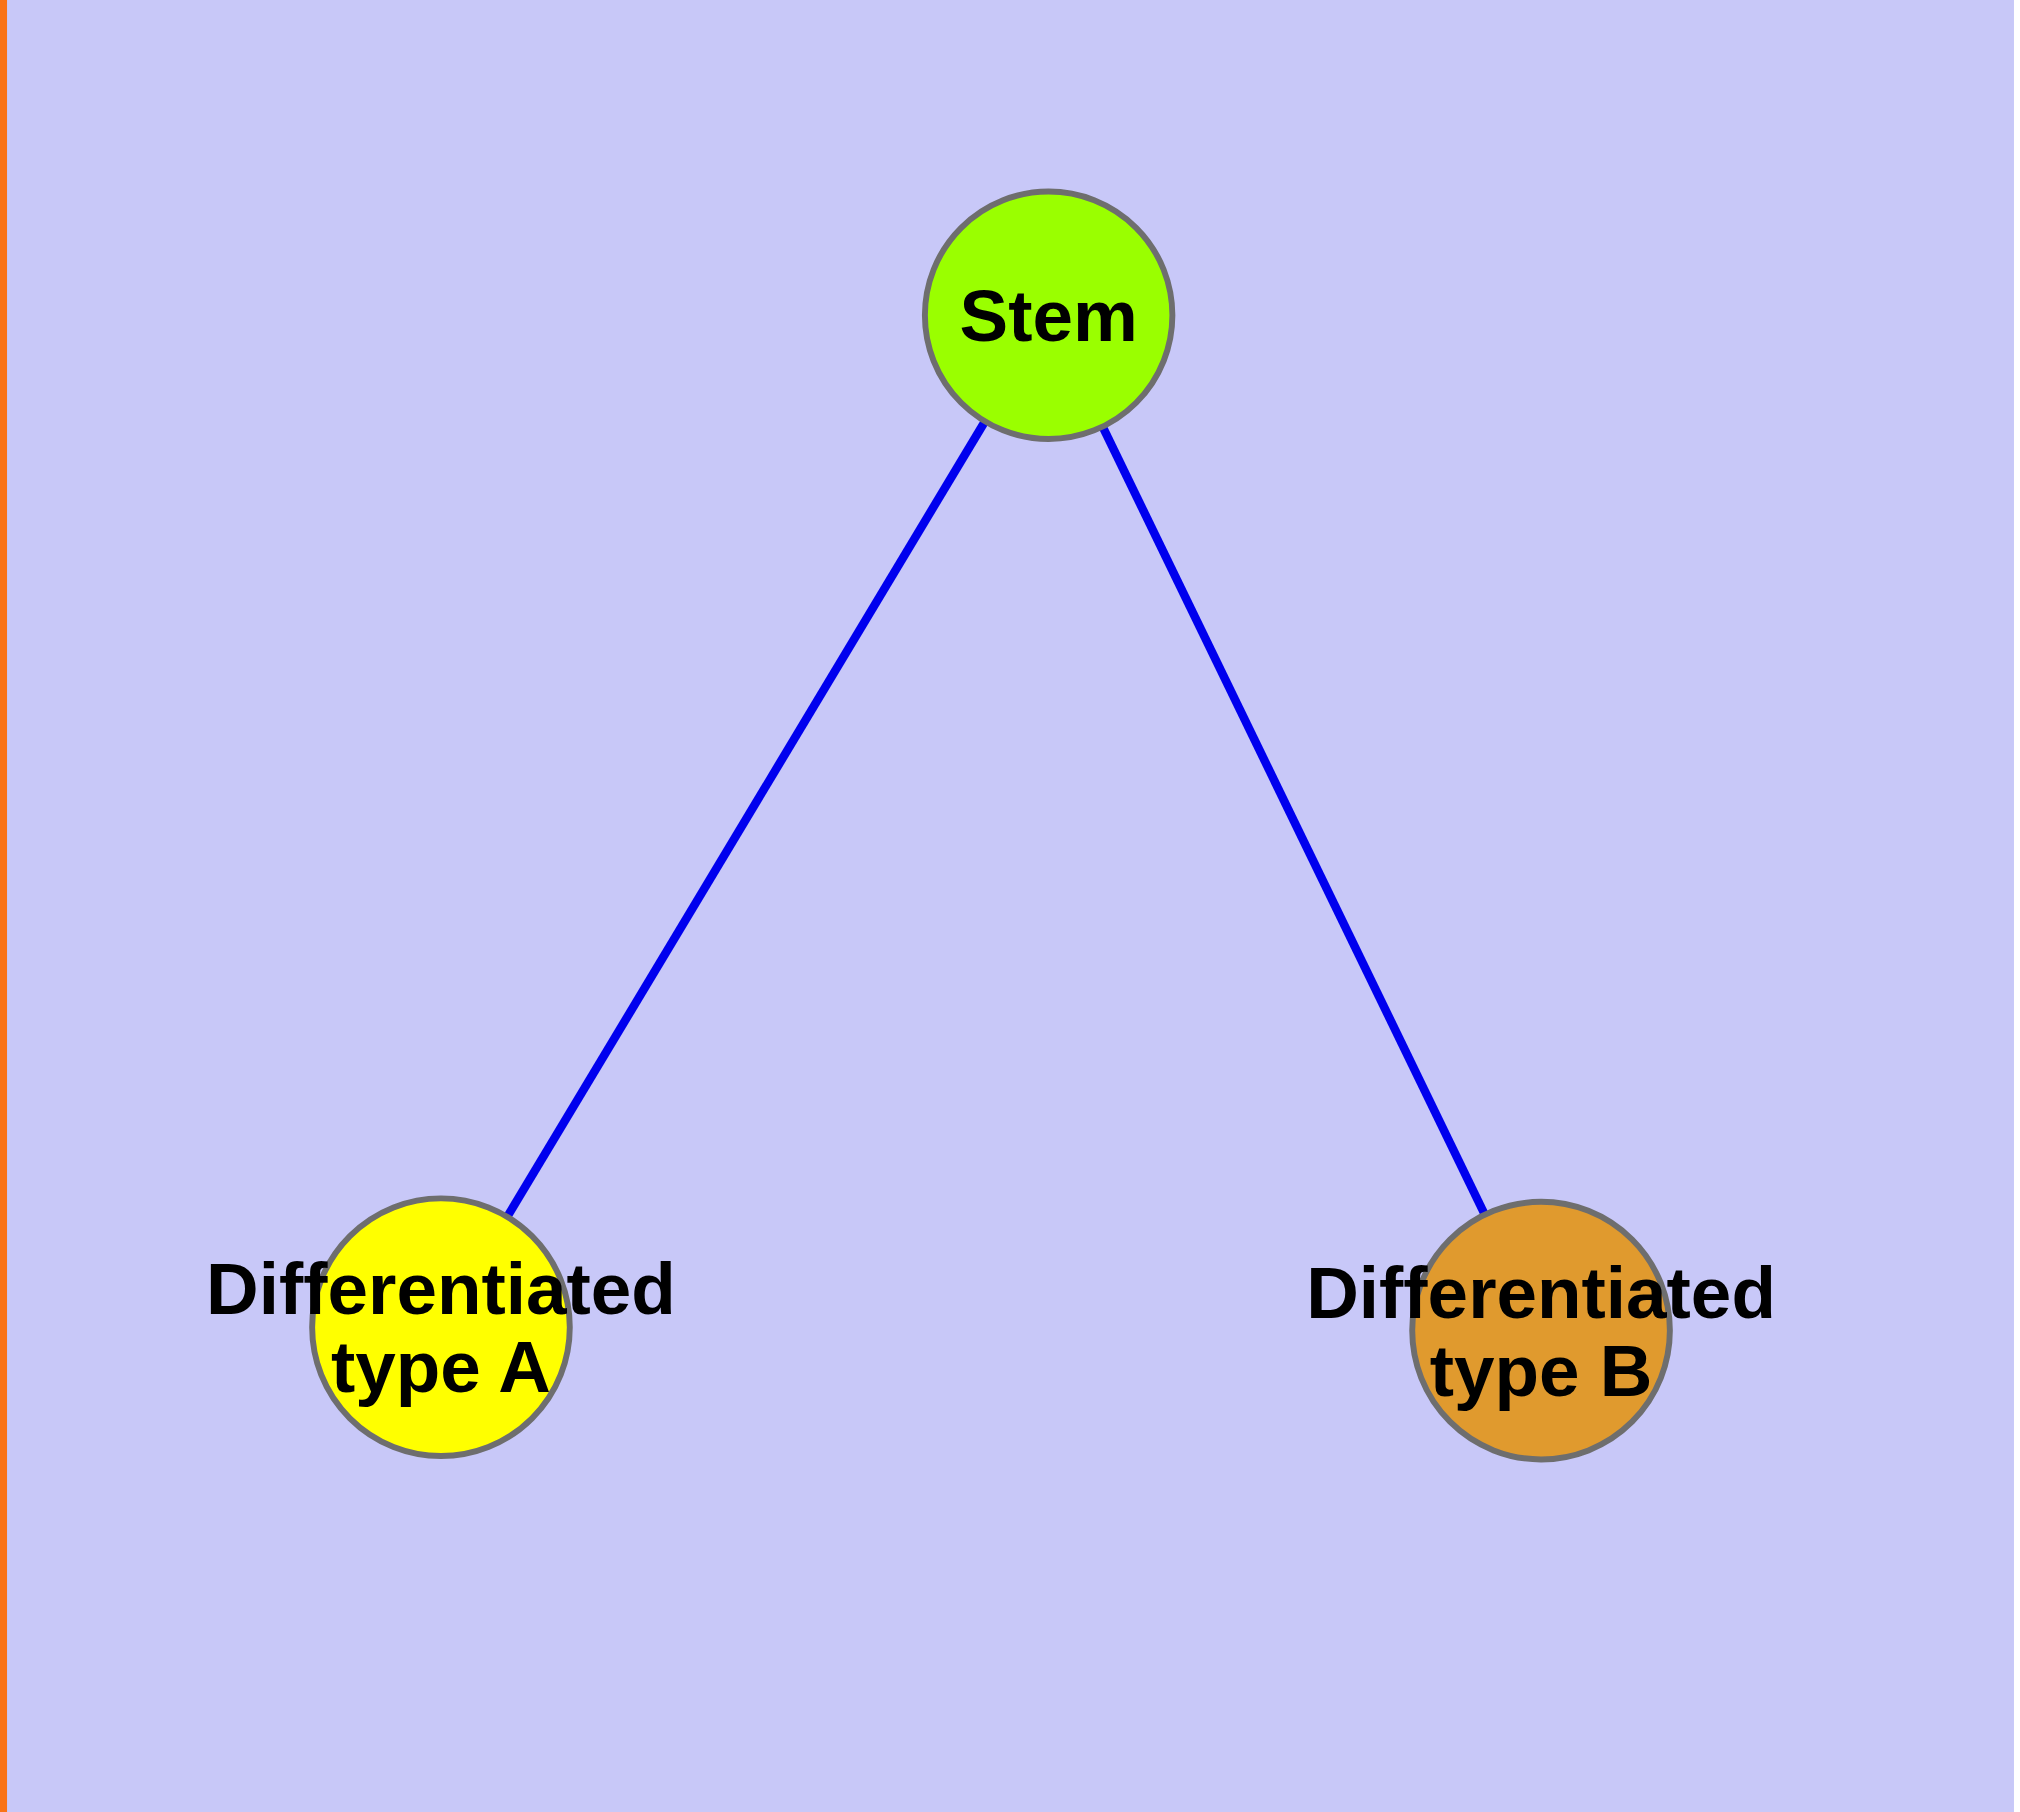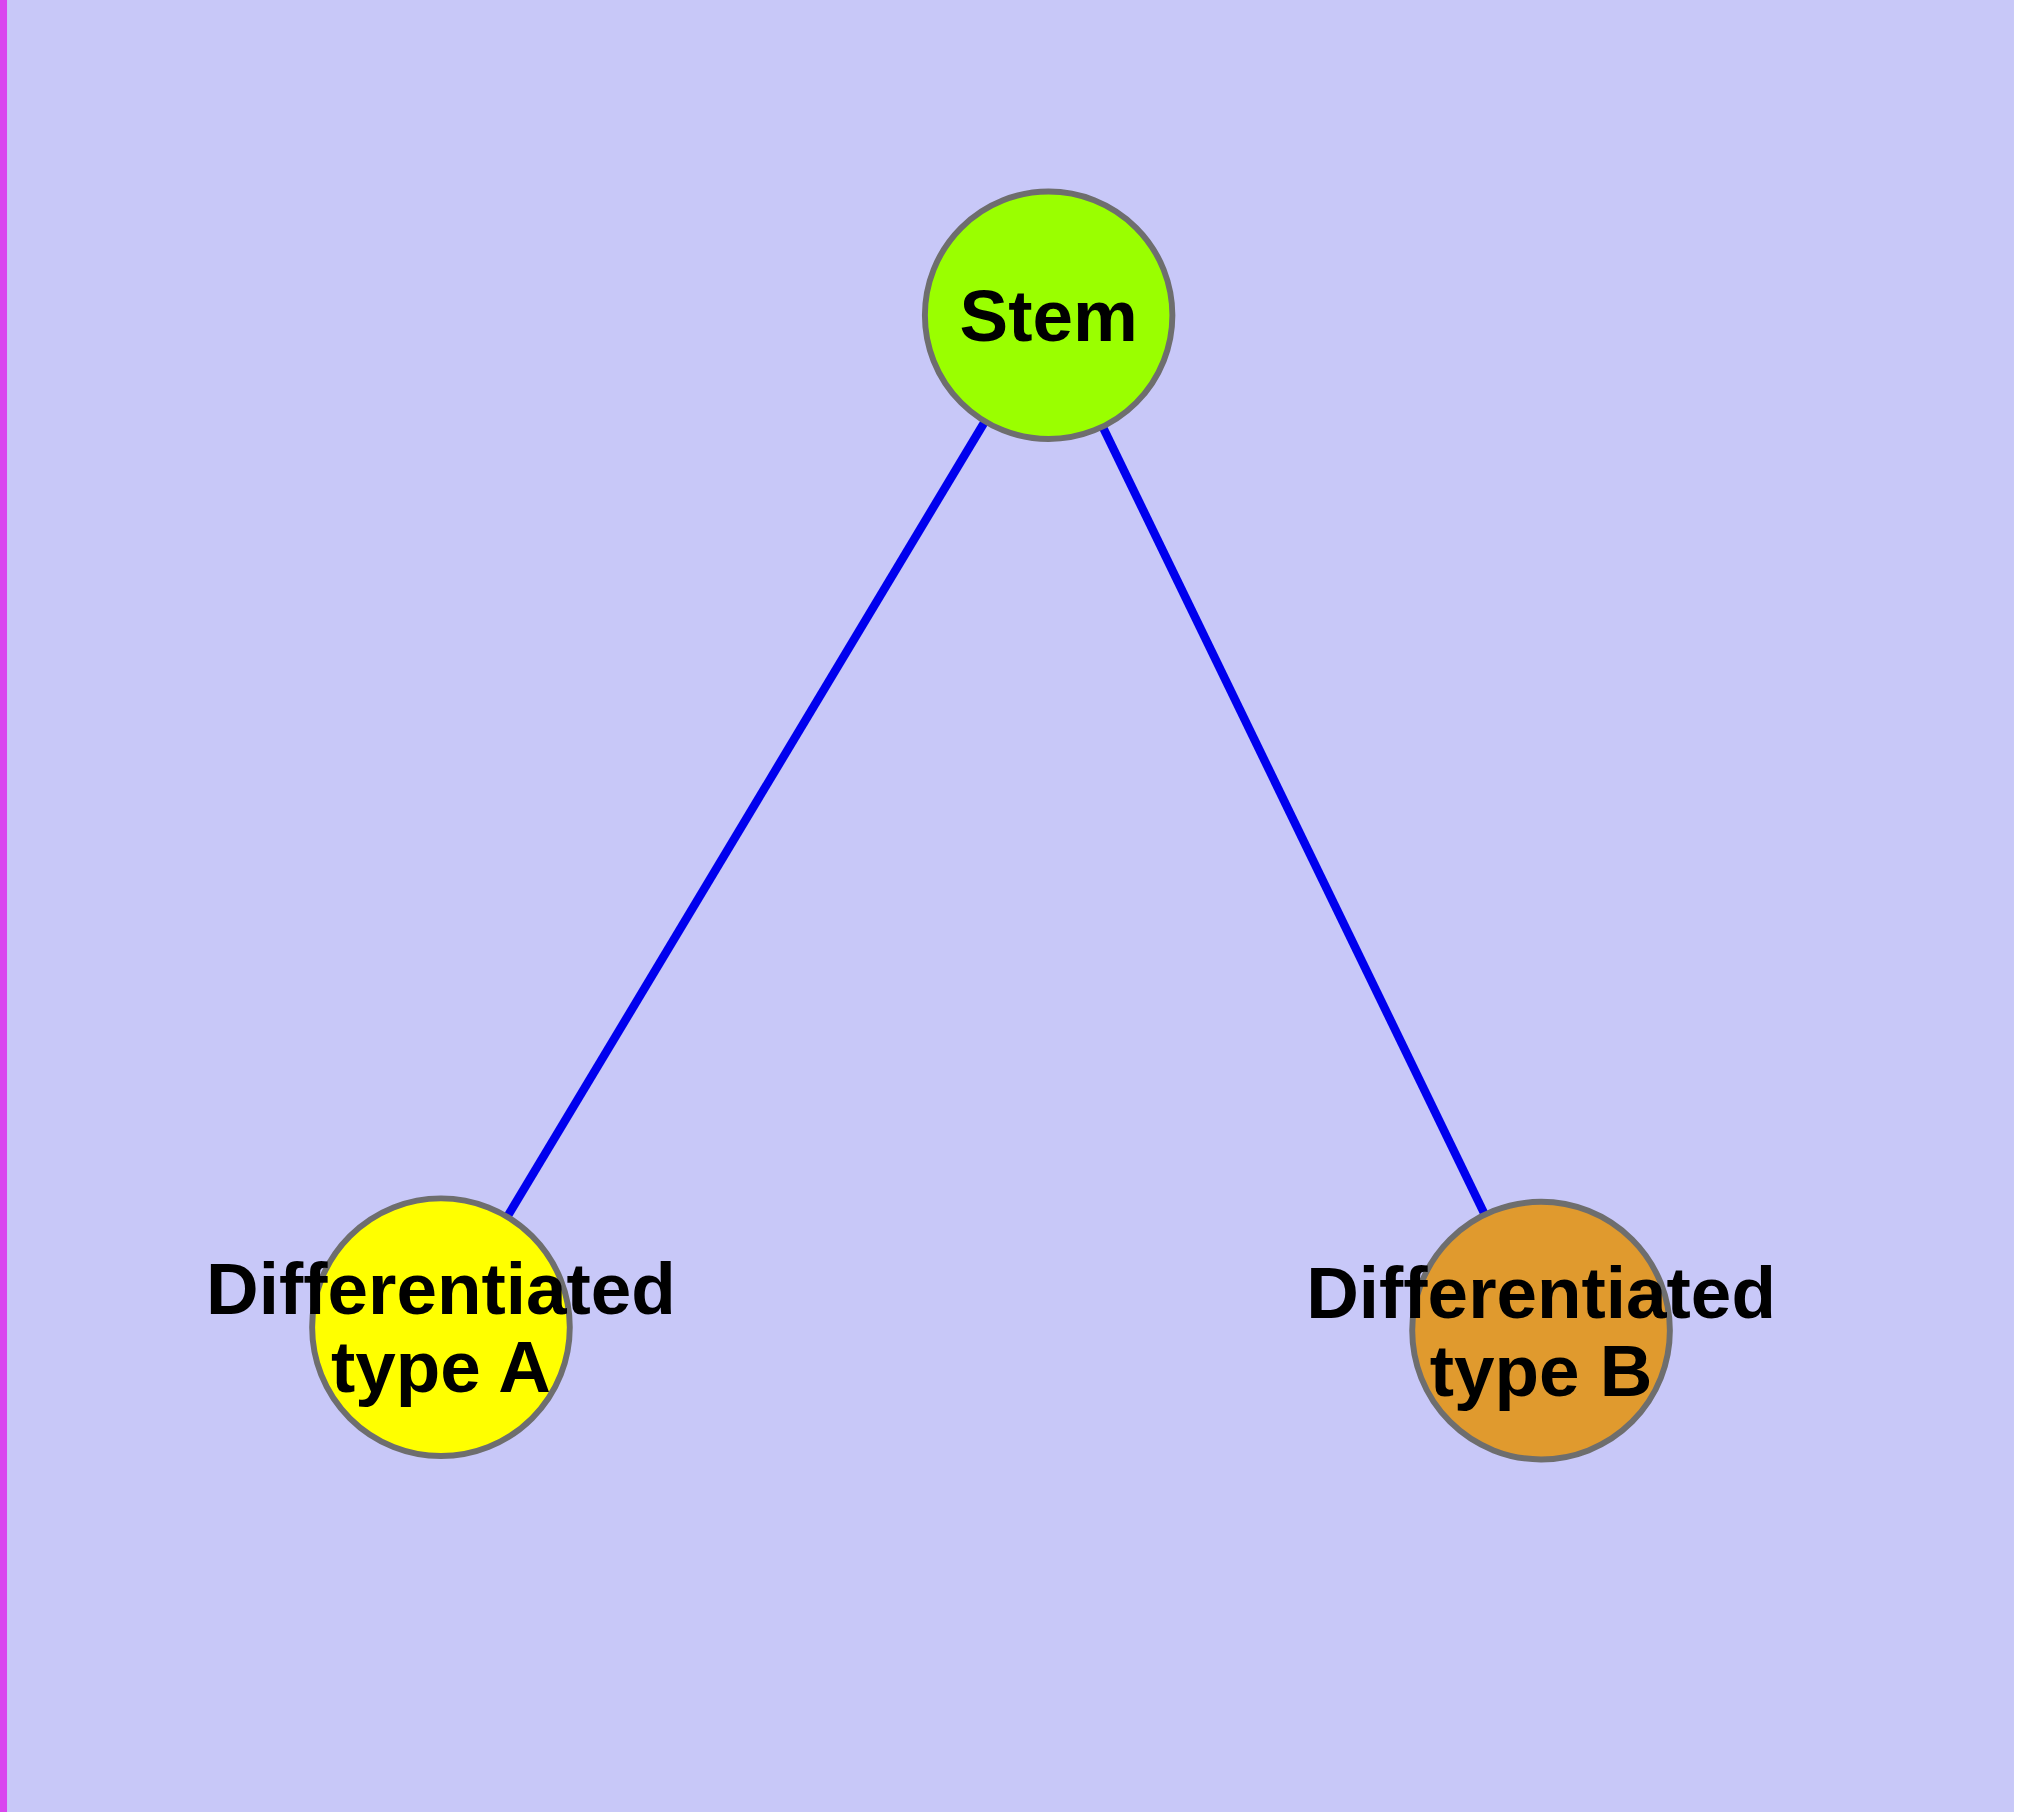--- a/index.html
+++ b/index.html
@@ -10,21 +10,21 @@
   body {
     width: 2021px;
     height: 1812px;
     overflow: hidden;
     font-family: "Liberation Sans", sans-serif;
   }
   #graph-canvas {
     position: relative;
     width: 1858px;
     height: 1812px;
-    background: #d946ef;
+    background: #f97316;
   }
   #graph-svg {
     position: absolute;
     top: 0;
     left: 0;
     width: 2021px;
     height: 1812px;
     display: block;
   }
   .node-label {

